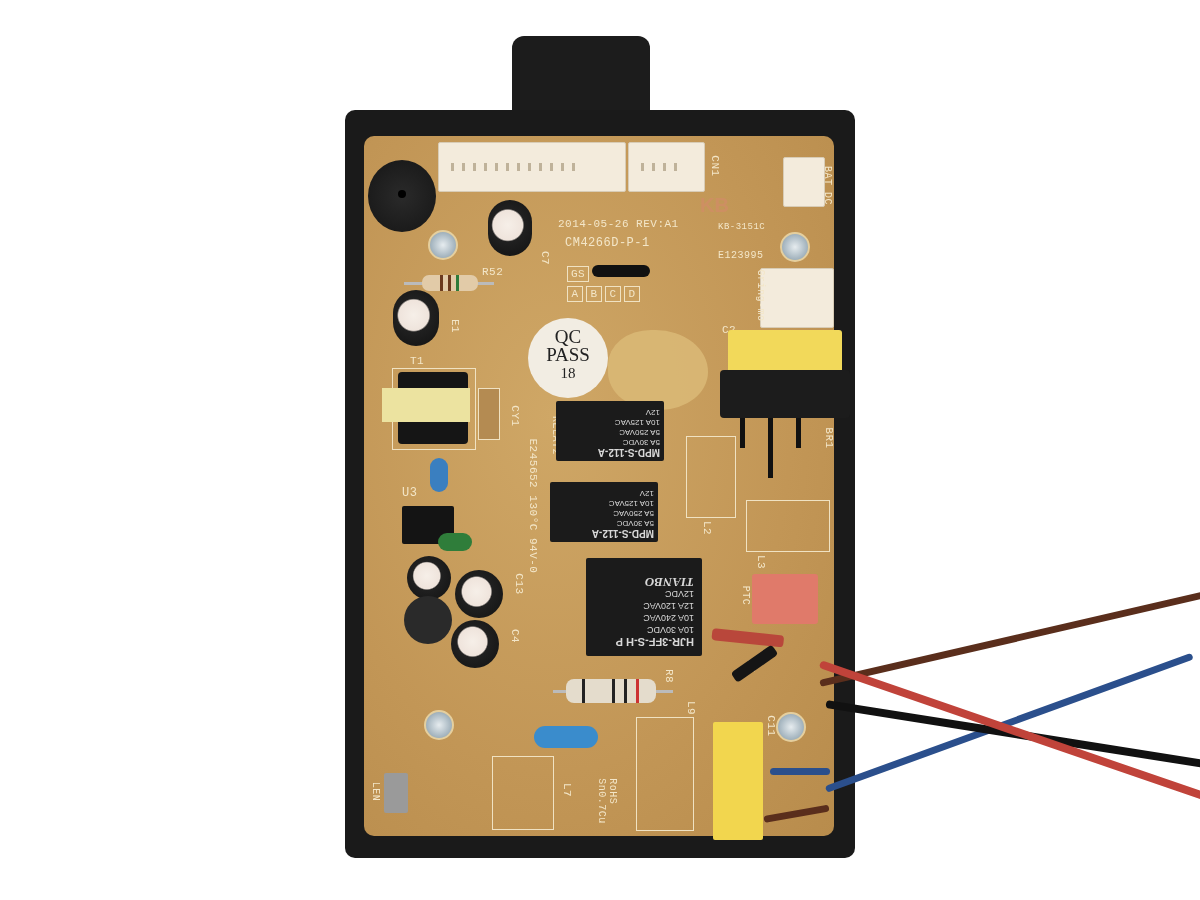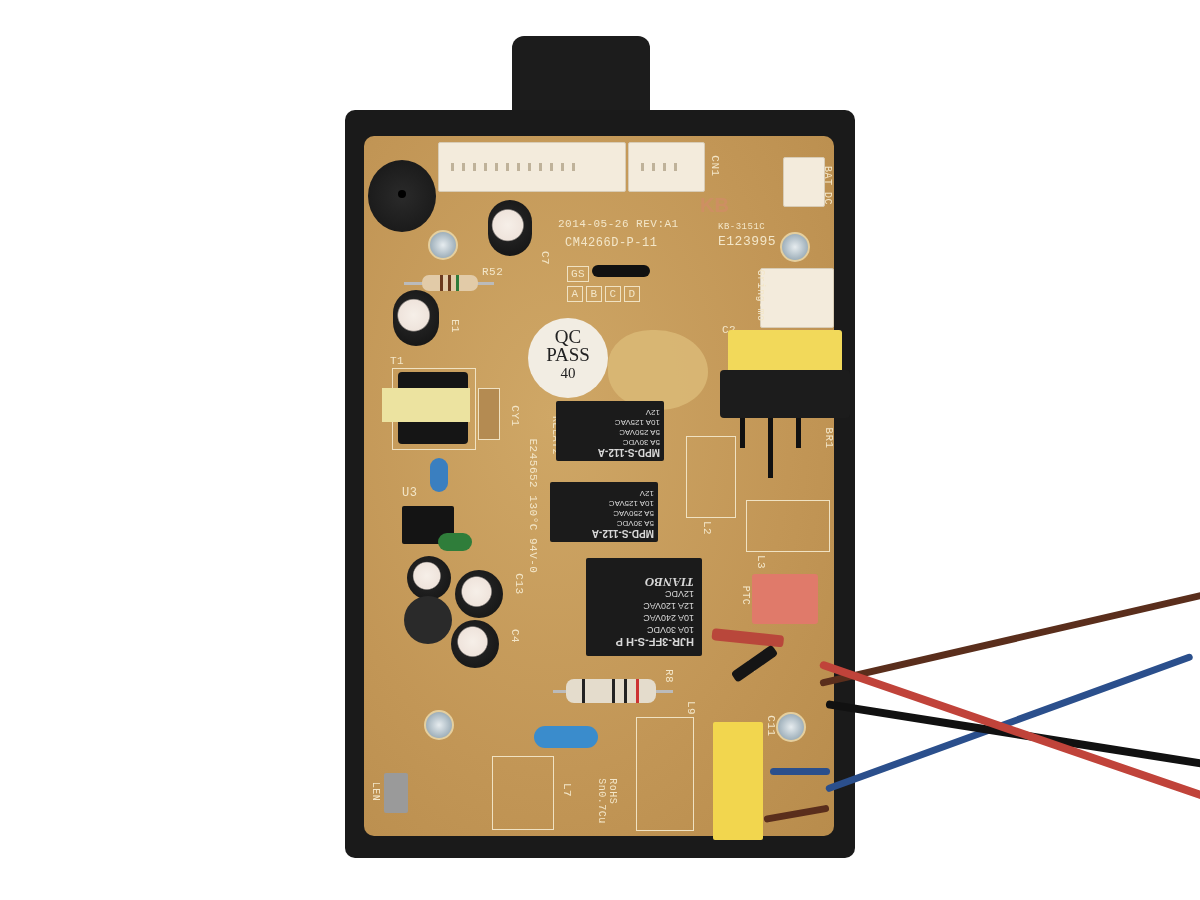--- a/index.html
+++ b/index.html
@@ -34,23 +34,23 @@
   </div>
 </div>
 <div class="abs connector" style="left:628px;top:142px;width:75px;height:48px;">
   <div style="padding-top:14px;padding-left:8px;"><span class="pin"></span><span class="pin"></span><span class="pin"></span><span class="pin"></span></div>
 </div>
 <div class="abs silk" style="left:704px;top:160px;transform:rotate(90deg);">CN1</div>
 <div class="abs connector" style="left:783px;top:157px;width:40px;height:48px;"></div>
 <div class="abs silk" style="left:808px;top:180px;transform:rotate(90deg);font-size:10px;">BAT DC</div>
 
 <div class="abs silk" style="left:558px;top:218px;">2014-05-26   REV:A1</div>
-<div class="abs silk" style="left:565px;top:236px;font-size:12px;">CM4266D-P-11</div>
+<div class="abs silk" style="left:565px;top:236px;font-size:12px;">CM4266D-P-1</div>
 <div class="abs silk" style="left:718px;top:222px;font-size:9px;">KB-3151C</div>
-<div class="abs silk" style="left:718px;top:234px;font-size:13px;">E123995</div>
+<div class="abs silk" style="left:718px;top:250px;font-size:10px;">E123995</div>
 <div class="abs" style="left:700px;top:194px;color:#d58a6a;font-size:20px;font-weight:bold;opacity:0.6;">KB</div>
 
 <div class="abs box silk" style="left:567px;top:266px;width:22px;height:16px;text-align:center;line-height:14px;">GS</div>
 <div class="abs" style="left:592px;top:265px;width:58px;height:12px;background:#111;border-radius:6px;"></div>
 <div class="abs box silk" style="left:567px;top:286px;width:16px;height:16px;text-align:center;line-height:14px;">A</div>
 <div class="abs box silk" style="left:586px;top:286px;width:16px;height:16px;text-align:center;line-height:14px;">B</div>
 <div class="abs box silk" style="left:605px;top:286px;width:16px;height:16px;text-align:center;line-height:14px;">C</div>
 <div class="abs box silk" style="left:624px;top:286px;width:16px;height:16px;text-align:center;line-height:14px;">D</div>
 
 <div class="abs" style="left:368px;top:160px;width:68px;height:72px;border-radius:50%;background:radial-gradient(circle,#2a2a2a 0%,#151515 100%);">
@@ -72,26 +72,26 @@
   <div style="position:absolute;left:34px;top:0;width:3px;height:16px;background:#2e7b3a;"></div>
 </div>
 <div class="abs silk" style="left:482px;top:266px;">R52</div>
 
 <div class="abs cap-e" style="left:393px;top:290px;width:46px;height:56px;border-radius:23px;"></div>
 <div class="abs silk" style="left:448px;top:320px;transform:rotate(90deg);">E1</div>
 
 <div class="abs qc">
   <div>QC</div>
   <div>PASS</div>
-  <div style="font-size:15px;">40</div>
+  <div style="font-size:15px;">18</div>
 </div>
 
 <div class="abs" style="left:608px;top:330px;width:100px;height:80px;border-radius:45% 55% 50% 50%;background:#d9b876;opacity:0.9;"></div>
 
-<div class="abs silk" style="left:390px;top:355px;">T1</div>
+<div class="abs silk" style="left:410px;top:355px;">T1</div>
 <div class="abs box" style="left:392px;top:368px;width:84px;height:82px;"></div>
 <div class="abs" style="left:398px;top:372px;width:70px;height:72px;background:#151515;border-radius:4px;"></div>
 <div class="abs" style="left:382px;top:388px;width:88px;height:34px;background:#ece3a0;"></div>
 <div class="abs box" style="left:478px;top:388px;width:22px;height:52px;background:#b48b52;"></div>
 <div class="abs silk" style="left:504px;top:410px;transform:rotate(90deg);">CY1</div>
 
 <div class="abs silk" style="left:466px;top:500px;transform:rotate(90deg);font-size:11px;white-space:nowrap;">
   <span>E245652</span>
   <span>130°C</span>
   <span>94V-0</span>

